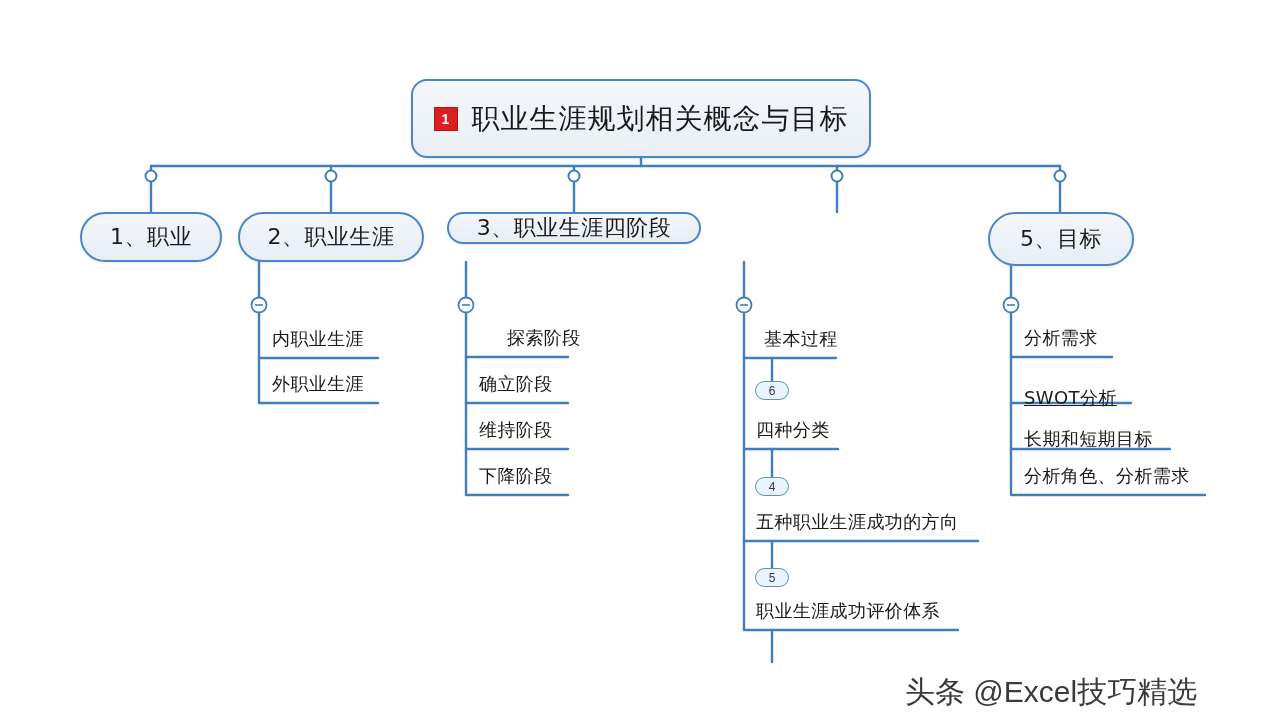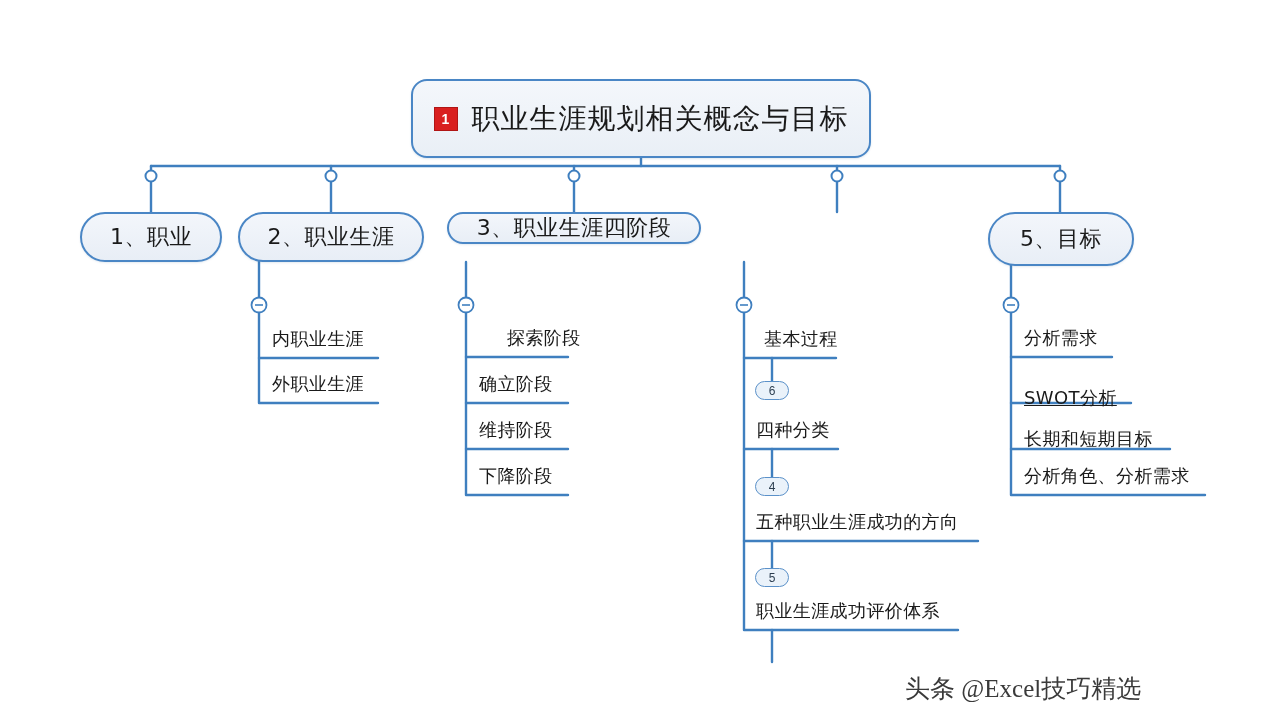--- a/index.html
+++ b/index.html
@@ -77,24 +77,24 @@
     background:#eaf2fa;
     display:flex;align-items:center;justify-content:center;
     font-size:12px;color:#2c3e50;
     font-family:"Liberation Sans",sans-serif;
   }
 
   
   .watermark{
     position:absolute;
     left:905px;top:672px;
-    font-size:25px;
+    font-size:30px;
     color:#2a2a2a;
     white-space:nowrap;
-    font-family:Liberation Serif, serif;
+    font-family:Liberation Sans, sans-serif;
     text-shadow:
       -1px -1px 0 rgba(255,255,255,.95),
        1px -1px 0 rgba(255,255,255,.95),
       -1px  1px 0 rgba(255,255,255,.95),
        1px  1px 0 rgba(255,255,255,.95);
     opacity:.92;
   }
 </style>
 </head>
 <body>

